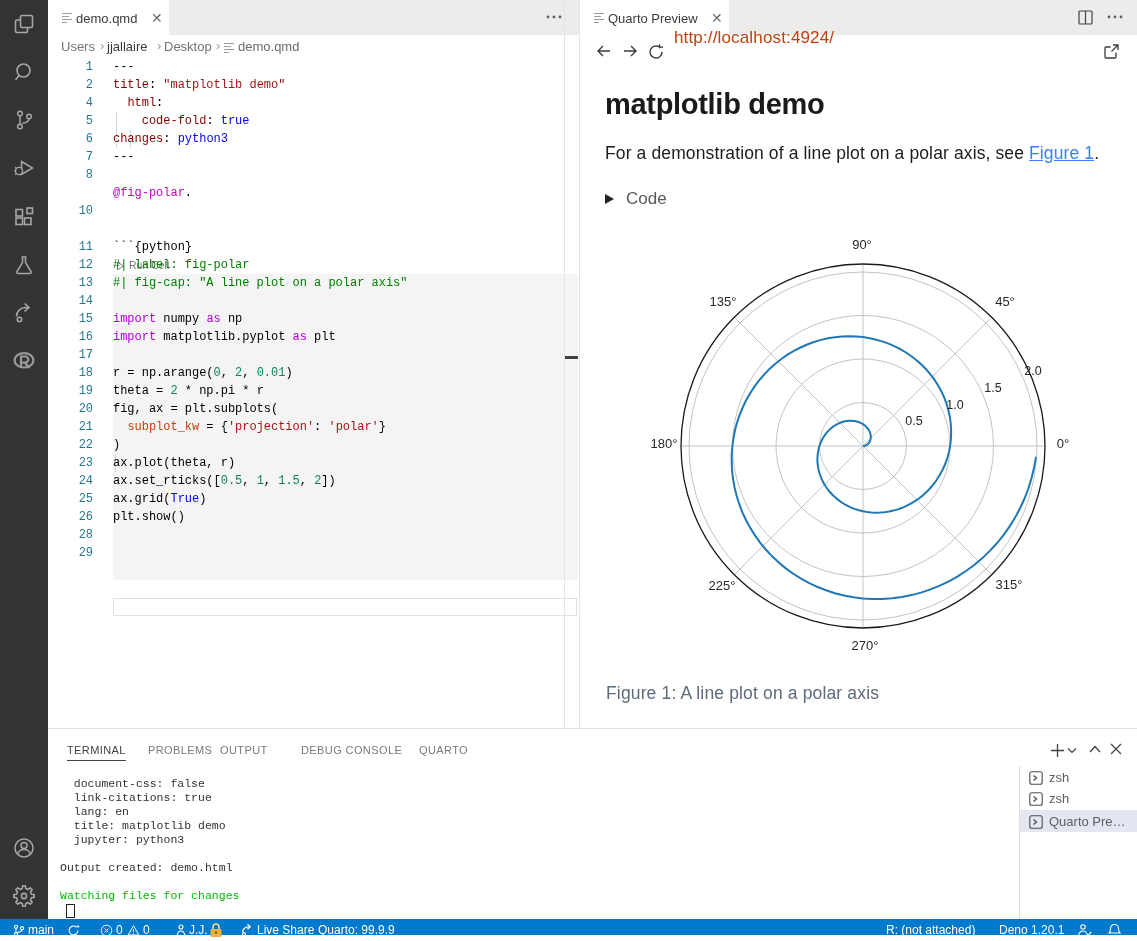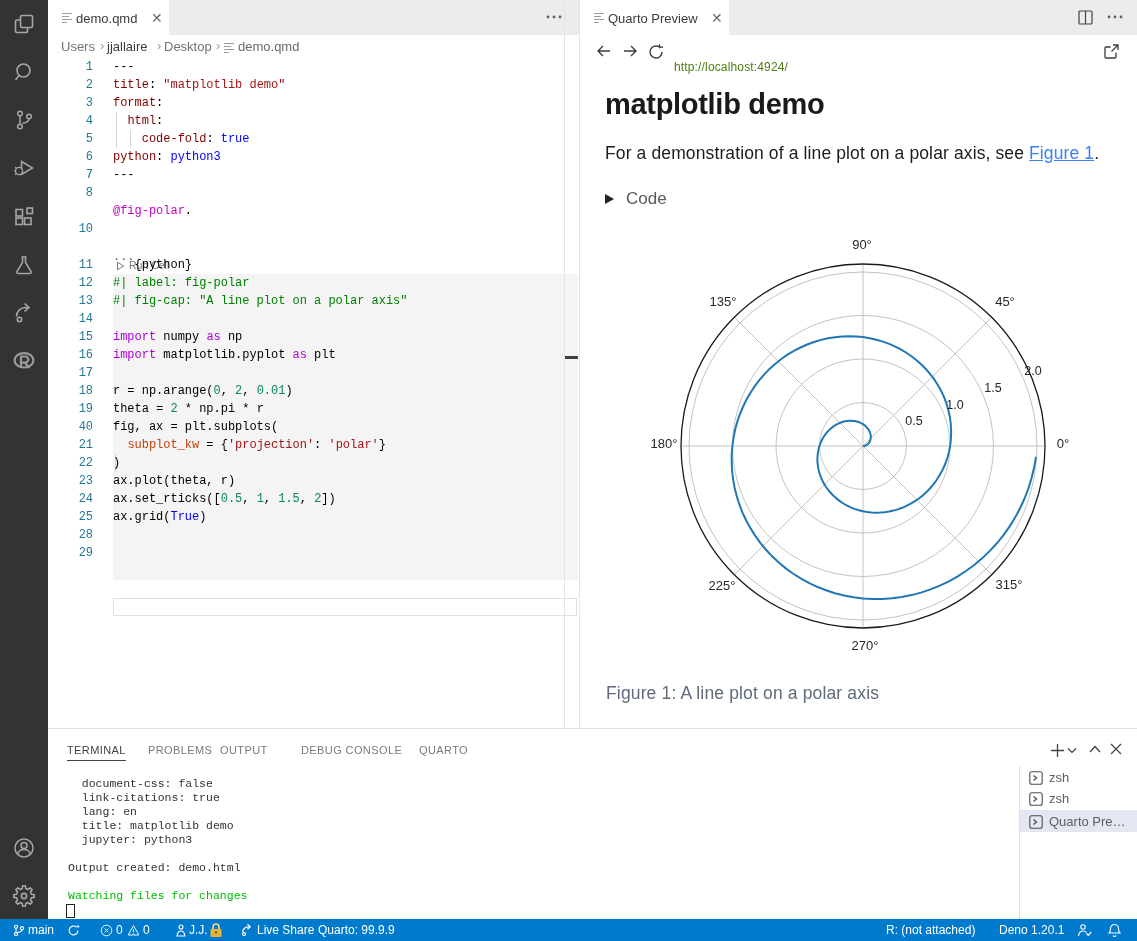--- a/index.html
+++ b/index.html
@@ -31,46 +31,46 @@
 #emptycell{left:65px;top:598px;width:464px;height:18px;border:1.5px solid #e0e0e0;box-sizing:border-box}
 #ruler{left:516px;top:0px;width:1px;height:728px;background:#e5e5e5}
 #rulerdeco{left:517px;top:274px;width:13px;height:306px;background:#f4f4f4}
 #rulerdash{left:517px;top:356px;width:13px;height:3px;background:#3f3f3f}
 #runcell{left:68px;top:259px;height:13px;font-size:10.5px;color:#767676;white-space:nowrap;width:120px}
 
 #pvgrp{left:579px;top:0;width:558px;height:728px;background:#fff;border-left:1px solid #e5e5e5;box-sizing:border-box}
 #pvtabs{position:absolute;left:0;top:0;width:557px;height:35px;background:#ececec}
 #pvtab1{position:absolute;left:0;top:0;width:149px;height:35px;background:#fff}
 .navico{position:absolute;top:44px}
-#pvurl{position:absolute;left:94px;top:60px;font-size:12px;letter-spacing:0.15px;color:#4d7c0f}
+#pvurl{position:absolute;left:94px;top:28px;font-size:17px;letter-spacing:0.15px;color:#c2410c}
 #pvh1{position:absolute;left:25px;top:88px;font-size:29px;font-weight:700;color:#1a1a1a;letter-spacing:-0.3px}
 #pvpara{position:absolute;left:25px;top:143px;font-size:17.5px;letter-spacing:0.12px;color:#1c1c1c}
 #pvpara a{color:#3b82f6;text-decoration:underline}
 #pvcode{position:absolute;left:25px;top:189px;font-size:17px;color:#595959}
 #pvcode .tri{display:inline-block;width:0;height:0;border-left:9px solid #222;
   border-top:5.5px solid transparent;border-bottom:5.5px solid transparent;margin-right:12px}
 #chart{position:absolute;left:63px;top:226px}
 #pvcap{position:absolute;left:26px;top:682.5px;font-size:17.5px;letter-spacing:0.15px;color:#5f6b7a}
 
 #panel{left:48px;top:728px;width:1089px;height:191px;background:#fff;border-top:1px solid #e0e0e0;box-sizing:border-box}
 .ptab{position:absolute;top:15px;font-size:11px;letter-spacing:0.4px;color:#7a7a7a}
 .ptab.act{color:#424242;border-bottom:1px solid #424242;padding-bottom:4px}
-#term{position:absolute;left:20px;top:48px;font-family:"Liberation Mono",monospace;
+#term{position:absolute;left:12px;top:48px;font-family:"Liberation Mono",monospace;
   font-size:11.5px;line-height:14px;white-space:pre;color:#333}
 .tgrn{color:#00bc00}
 #cursor{position:absolute;left:18px;top:175px;width:7px;height:12px;border:1.2px solid #222}
 #termlist{position:absolute;left:971px;top:36px;width:118px}
 #tlsep{position:absolute;left:971px;top:37px;width:1px;height:153px;background:#ddd}
 .trow{position:absolute;left:10px;height:21px;font-size:13px;color:#5f5f5f;white-space:nowrap}
 .trow svg{position:absolute;left:0;top:4px}
 .trow span{position:absolute;left:20px;top:3px}
 #tlsel{position:absolute;left:0.5px;top:45px;width:118px;height:22px;background:#e4e6f1}
 .pico{position:absolute;top:14px}
 
-#status{left:0;top:919px;width:1137px;height:22px;background:#007acc;color:#fff;font-size:12px}
+#status{left:0;top:919px;width:1137px;height:16px;background:#007acc;color:#fff;font-size:12px}
 #status .it{position:absolute;top:4px;white-space:nowrap}
 #status svg{position:absolute}
 </style>
 </head>
 <body>
 
 <div class="abs" id="actbar">
   <svg class="aicon" style="top:12px" viewBox="0 0 24 24" fill="none" stroke="#a6a6a6" stroke-width="1.6">
     <rect x="8.5" y="3.5" width="12" height="12" rx="1.5"></rect>
       <path d="M15.5 15.5v3.5a1.5 1.5 0 0 1-1.5 1.5H5a1.5 1.5 0 0 1-1.5-1.5V9.5A1.5 1.5 0 0 1 5 8h3.5"></path>
@@ -163,44 +163,44 @@
   <div class="abs" id="rulerdash"></div>
   <div class="abs" id="runcell">
       <svg style="position:absolute;left:0;top:1.5px" width="9" height="10" viewBox="0 0 9 10" fill="none" stroke="#7a7a7a" stroke-width="1">
         <path d="M1.5 1.2L7.5 5l-6 3.8z"></path>
       </svg>
       <span style="position:absolute;left:13px;top:0">Run Cell</span>
     </div>
   <div id="code">
 <div><span class="ln">1</span><span>---</span></div>
 <div><span class="ln">2</span><span><span class="red">title</span>: <span class="str">"matplotlib demo"</span></span></div>
-<div><span class="ln">3</span><span><span class="red">format</span>:</span></div>
 <div><span class="ln">4</span><span>  <span class="red">html</span>:</span></div>
 <div><span class="ln">5</span><span>    <span class="red">code-fold</span>: <span class="blu">true</span></span></div>
-<div><span class="ln">6</span><span><span class="red">python</span>: <span class="blu">python3</span></span></div>
+<div><span class="ln">6</span><span><span class="red">changes</span>: <span class="blu">python3</span></span></div>
 <div><span class="ln">7</span><span>---</span></div>
 <div><span class="ln">8</span><span></span></div>
 <div><span class="ln"></span><span><span class="mag">@fig-polar</span>.</span></div>
 <div><span class="ln">10</span><span></span></div>
 <div><span class="ln"></span><span></span></div>
 <div><span class="ln">11</span><span>```{python}</span></div>
 <div><span class="ln">12</span><span class="grn">#| label: fig-polar</span></div>
 <div><span class="ln">13</span><span class="grn">#| fig-cap: "A line plot on a polar axis"</span></div>
 <div><span class="ln">14</span><span></span></div>
 <div><span class="ln">15</span><span><span class="pur">import</span> numpy <span class="pur">as</span> np</span></div>
 <div><span class="ln">16</span><span><span class="pur">import</span> matplotlib.pyplot <span class="pur">as</span> plt</span></div>
 <div><span class="ln">17</span><span></span></div>
 <div><span class="ln">18</span><span>r = np.arange(<span class="num">0</span>, <span class="num">2</span>, <span class="num">0.01</span>)</span></div>
 <div><span class="ln">19</span><span>theta = <span class="num">2</span> * np.pi * r</span></div>
-<div><span class="ln">40</span><span>fig, ax = plt.subplots(</span></div>
+<div><span class="ln">20</span><span>fig, ax = plt.subplots(</span></div>
 <div><span class="ln">21</span><span>  <span class="vbl">subplot_kw</span> = {<span class="str">'projection'</span>: <span class="str">'polar'</span>}</span></div>
 <div><span class="ln">22</span><span>)</span></div>
 <div><span class="ln">23</span><span>ax.plot(theta, r)</span></div>
 <div><span class="ln">24</span><span>ax.set_rticks([<span class="num">0.5</span>, <span class="num">1</span>, <span class="num">1.5</span>, <span class="num">2</span>])</span></div>
 <div><span class="ln">25</span><span>ax.grid(<span class="blu">True</span>)</span></div>
+<div><span class="ln">26</span><span>plt.show()</span></div>
 <div><span class="ln">28</span><span></span></div>
 <div><span class="ln">29</span><span></span></div>
   </div>
 </div>
 
 <div class="abs" id="pvgrp">
   <div id="pvtabs">
     <div id="pvtab1"></div>
     <div class="fico" style="left:14px;top:13px">
         <i style="top:0;width:10px"></i>

